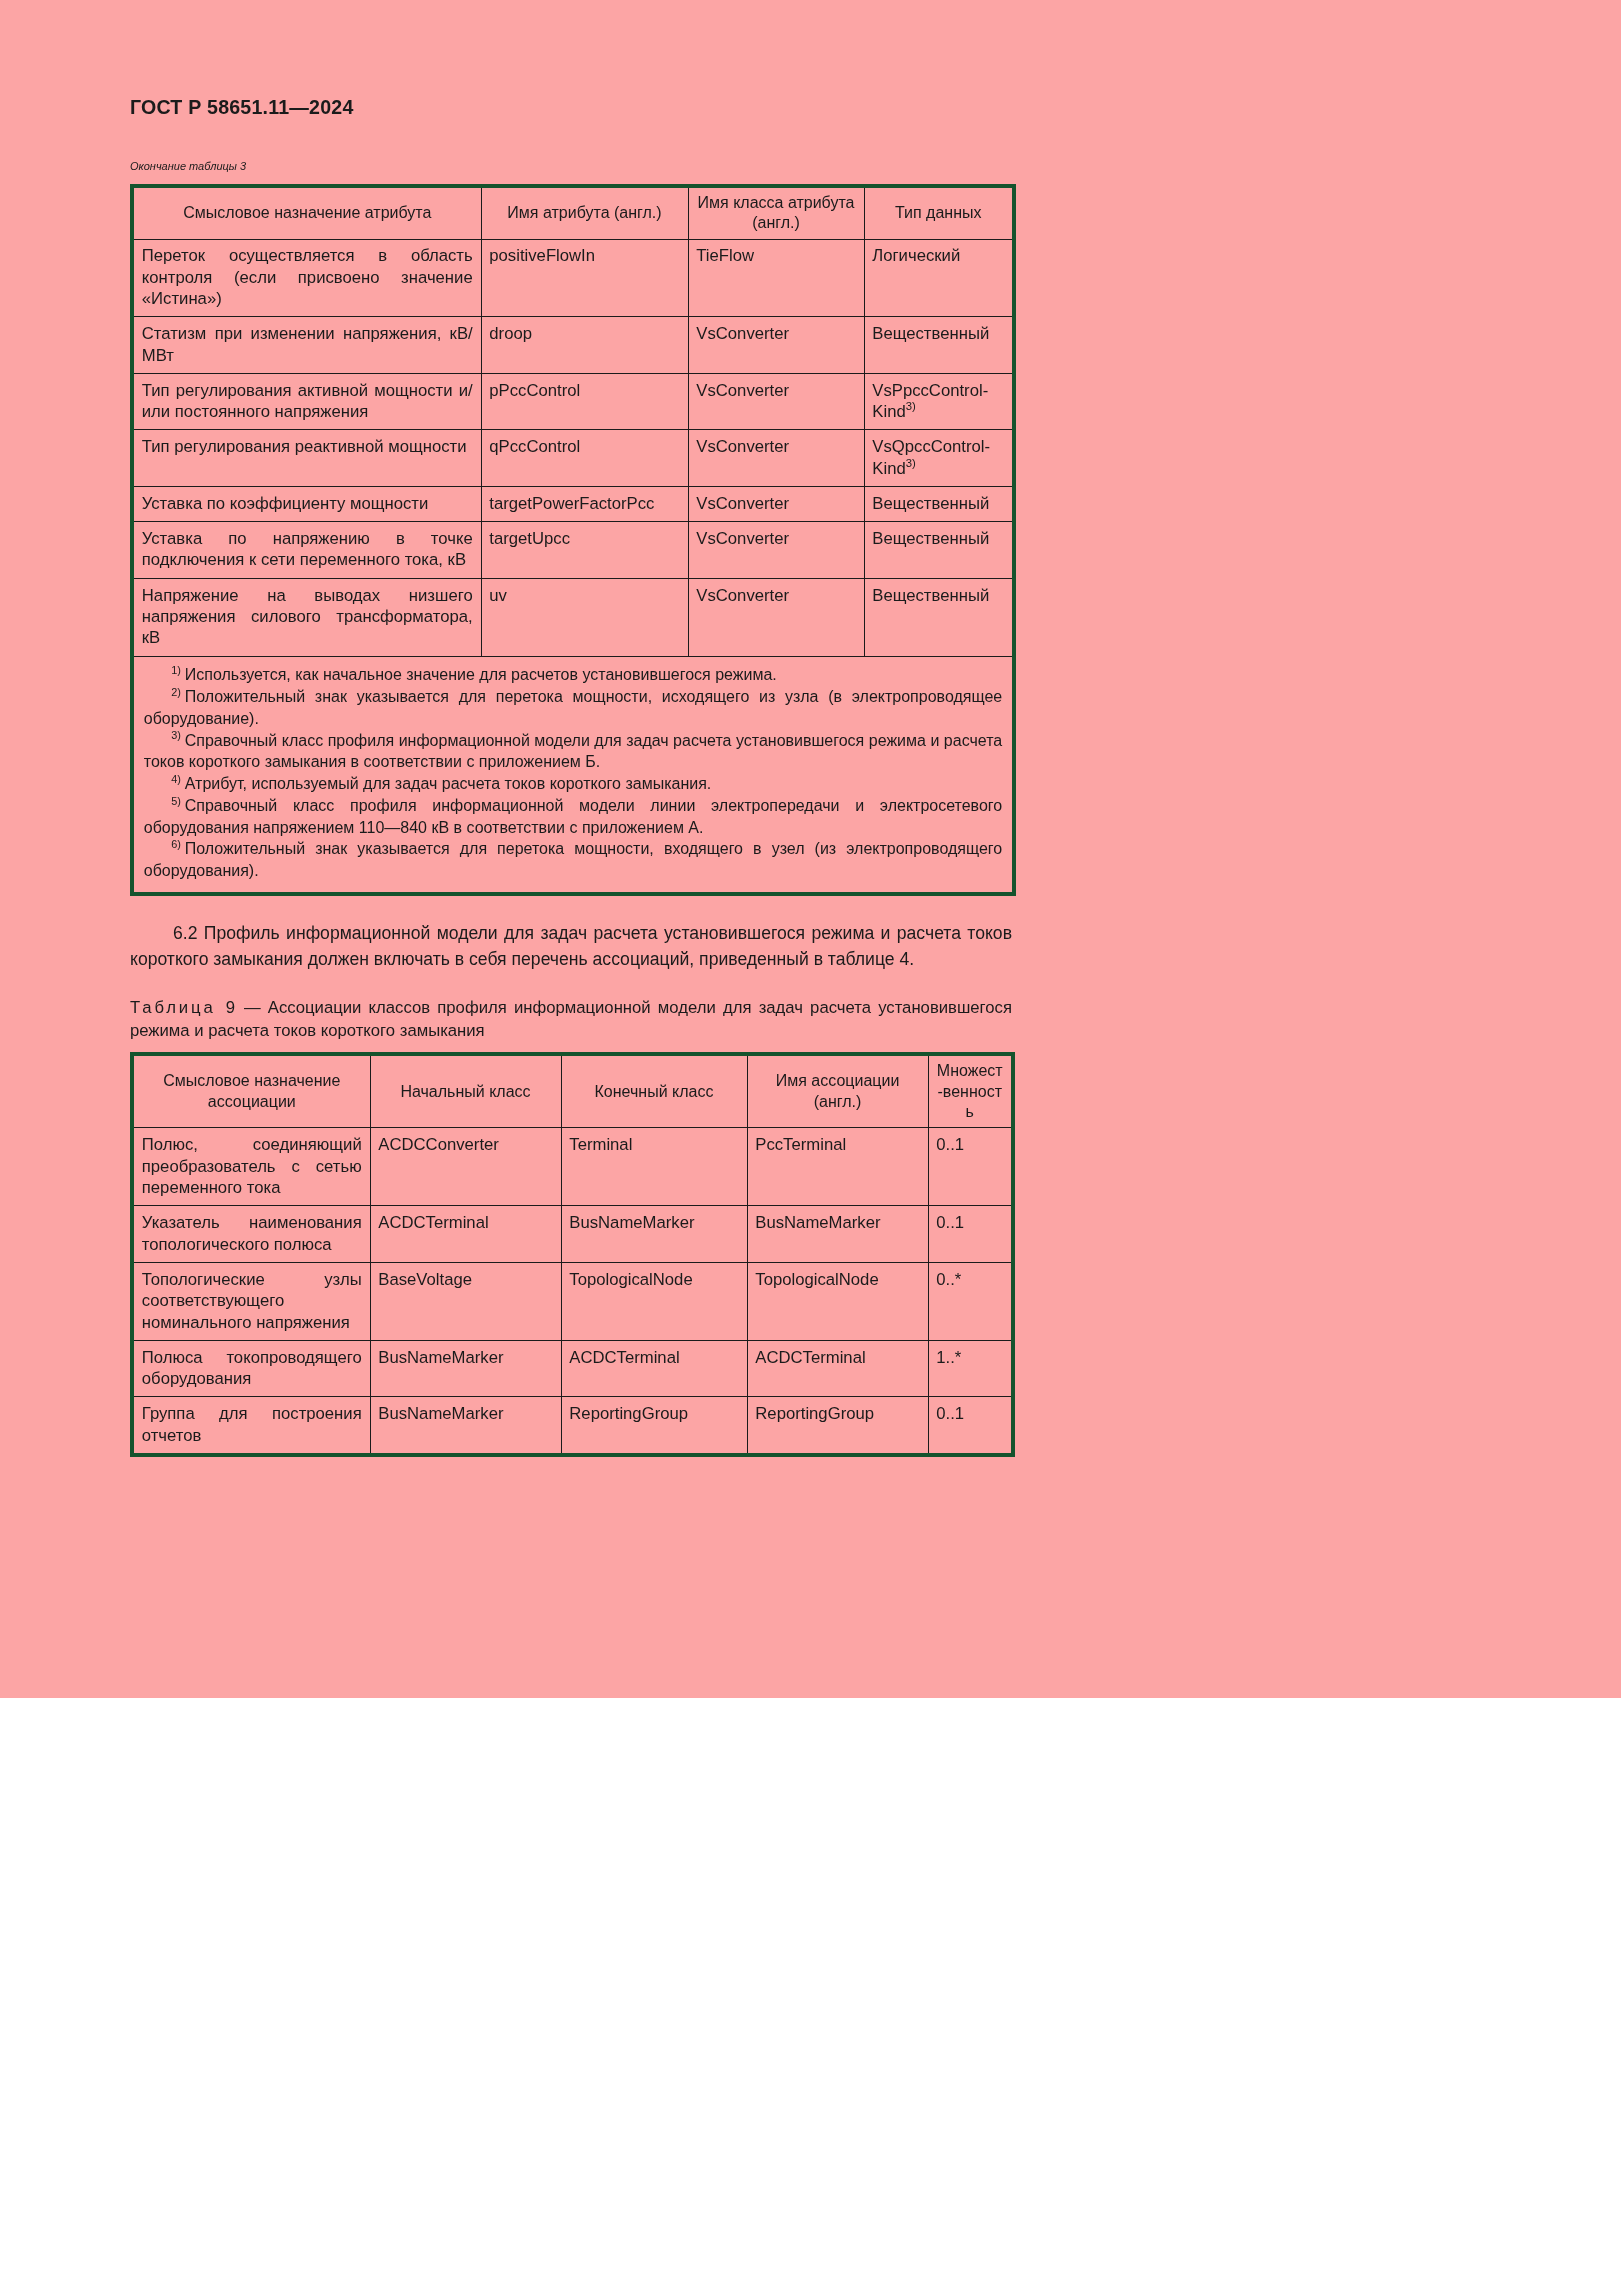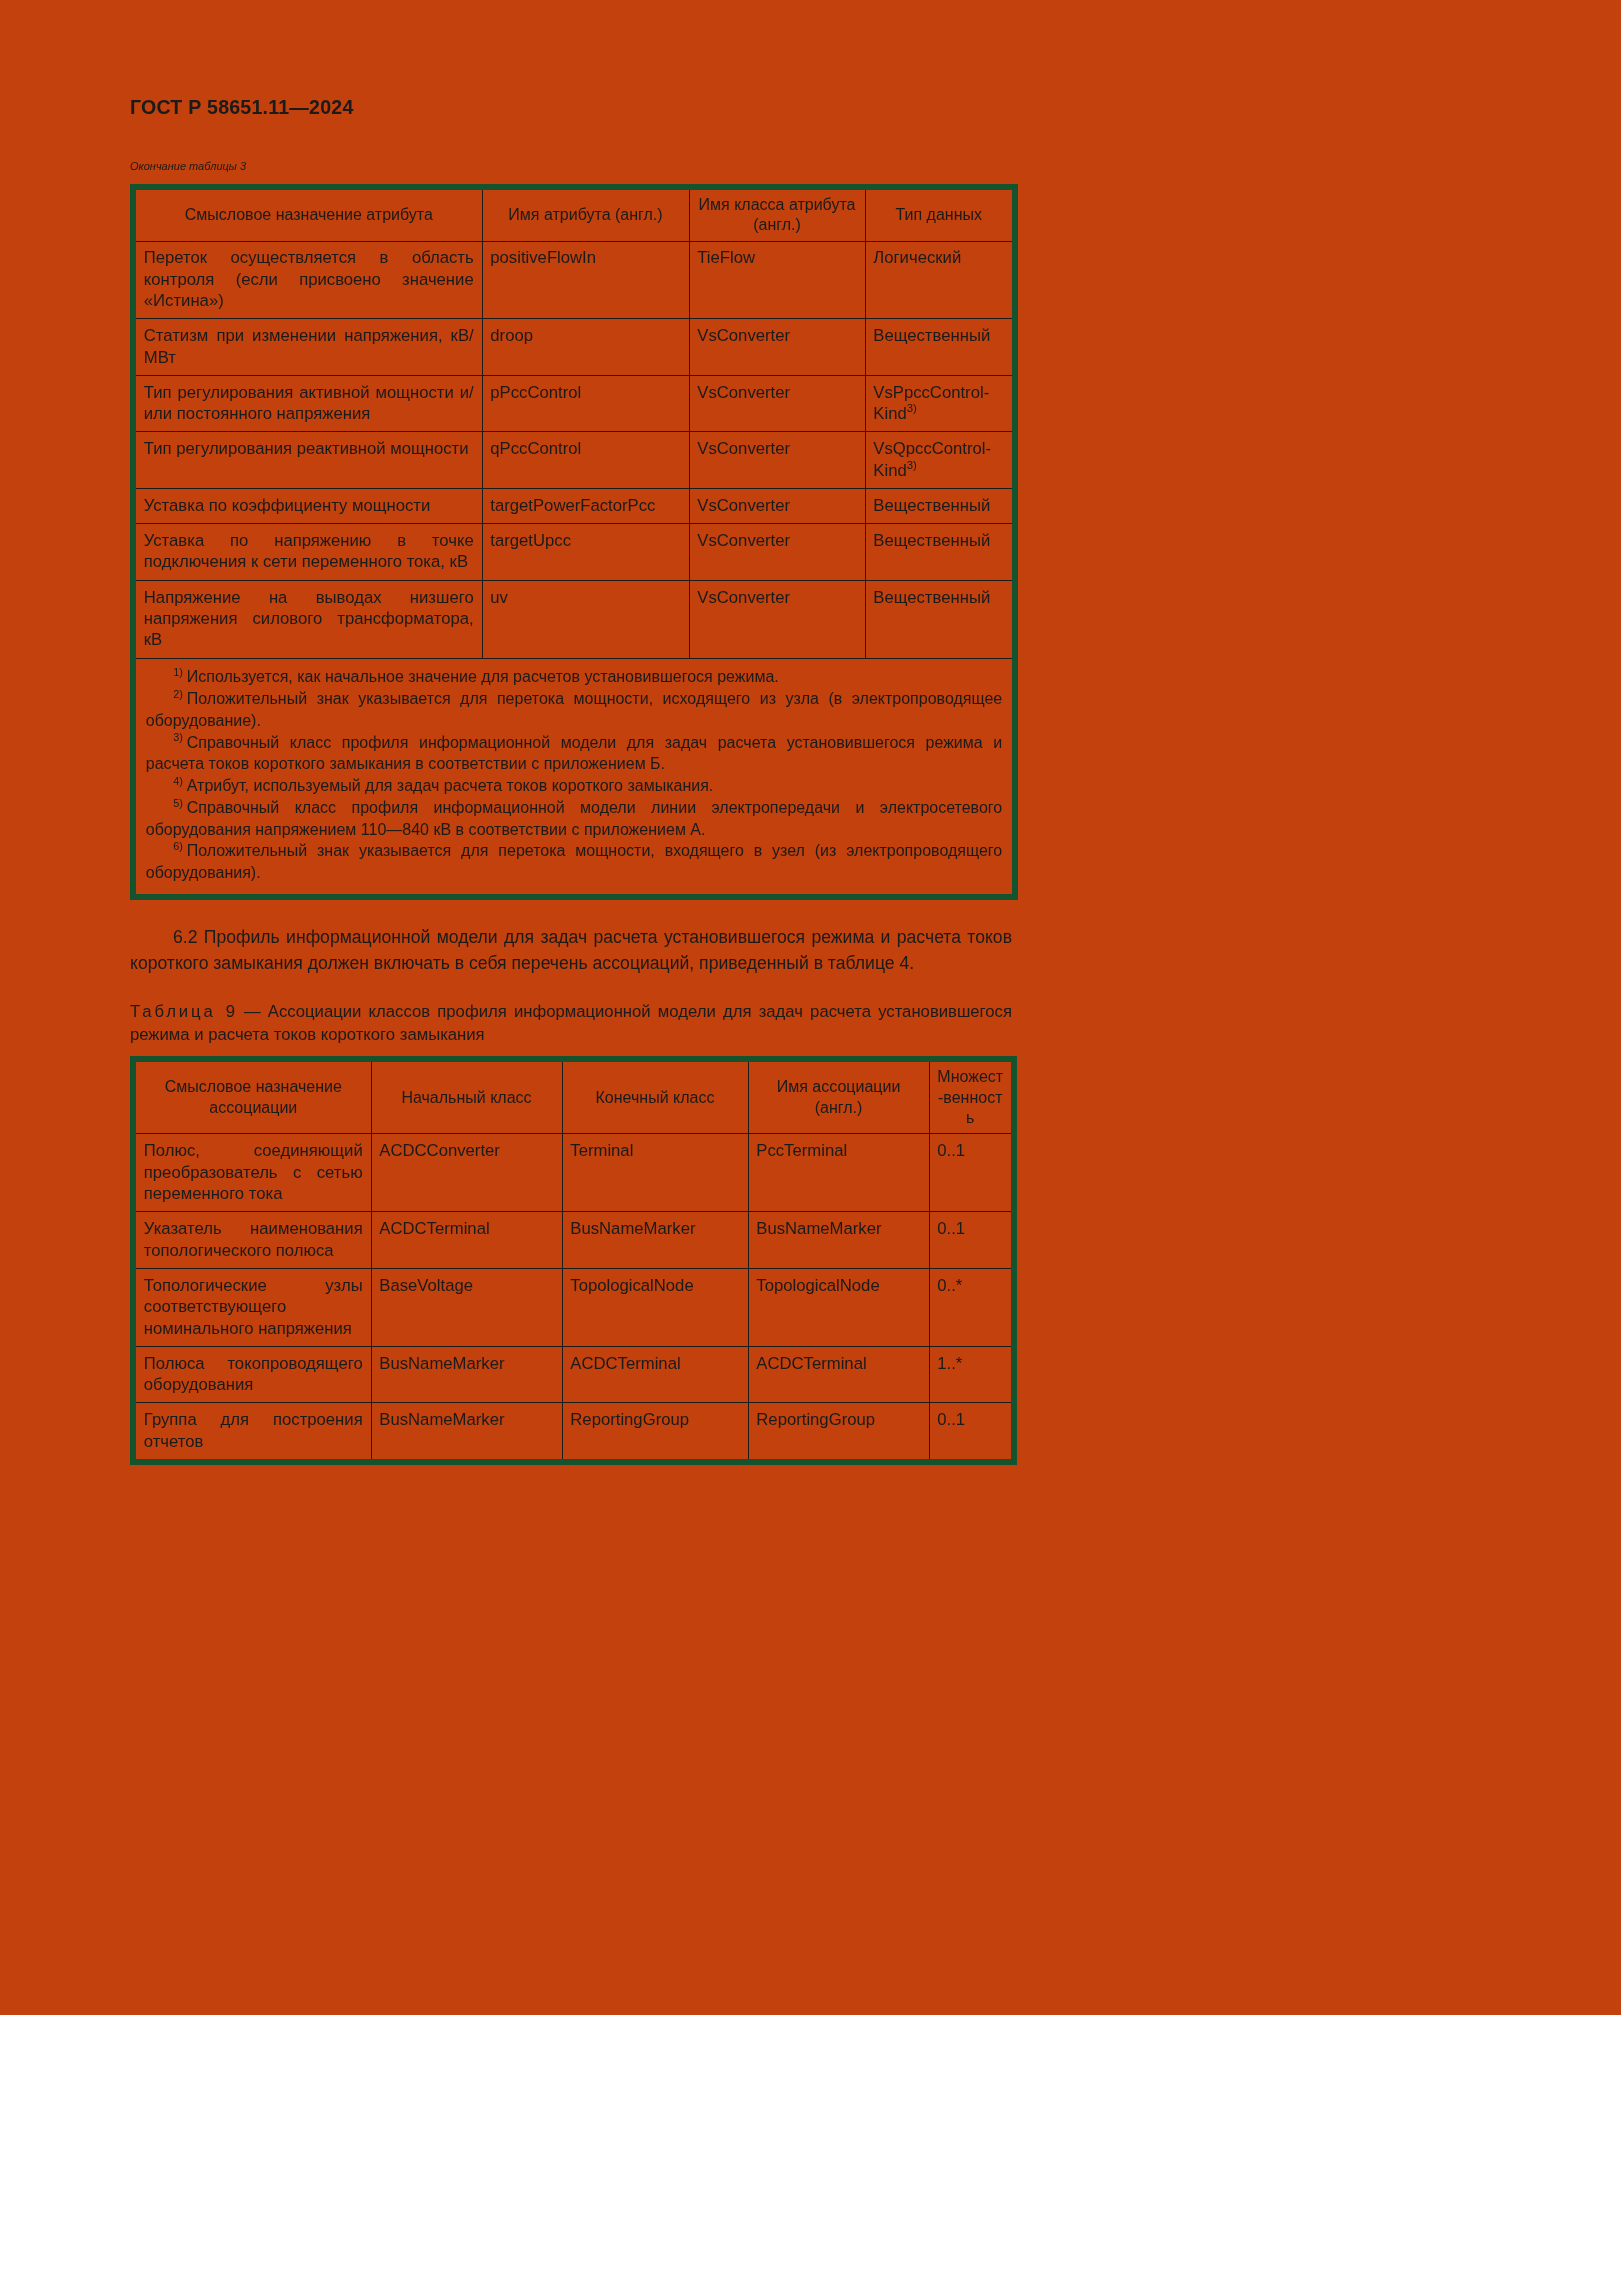--- a/index.html
+++ b/index.html
@@ -1,32 +1,32 @@
 <!DOCTYPE html>
 <html lang="ru"><head>
 <meta charset="utf-8">
 <style>
   html,body{margin:0;padding:0;background:#ffffff;}
   .page{
     position:relative;
-    width:1621px;height:2015px;
-    background:#c2410c;
+    width:1621px;height:1698px;
+    background:#fca5a5;
     color:#1b1b1b;
     font-family:"Liberation Sans","DejaVu Sans",sans-serif;
     box-sizing:border-box;
     padding:96px 0 0 130px;
   }
   .content{width:882px;}
   .doc-header{font-size:19.6px;font-weight:bold;margin:0 0 0 0;letter-spacing:0.2px;}
   .t3-caption{font-size:11px;font-style:italic;margin:41px 0 11.8px 0;}
   table.gtable{
     border-collapse:collapse;
     table-layout:fixed;
     width:882px;
-    border:6px solid #14532d;
+    border:4px solid #14532d;
     padding-left:24px;
   }
   table.gtable th, table.gtable td{
     border:1px solid #1b1b1b;
     vertical-align:top;
     padding:5.9px 7.8px 6.9px 7.8px;
     font-size:16.7px;
     line-height:1.28;
     word-wrap:break-word;
   }

